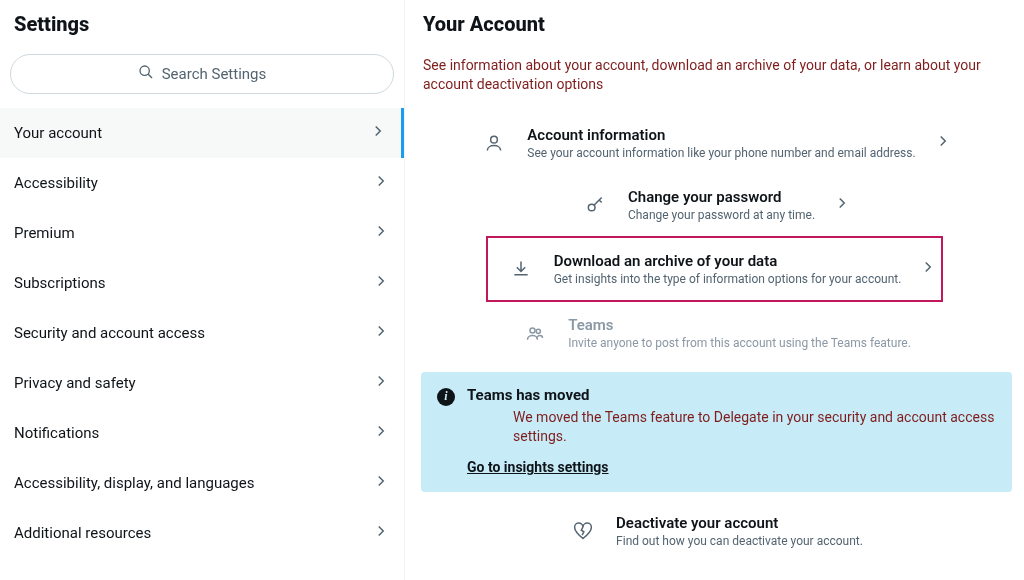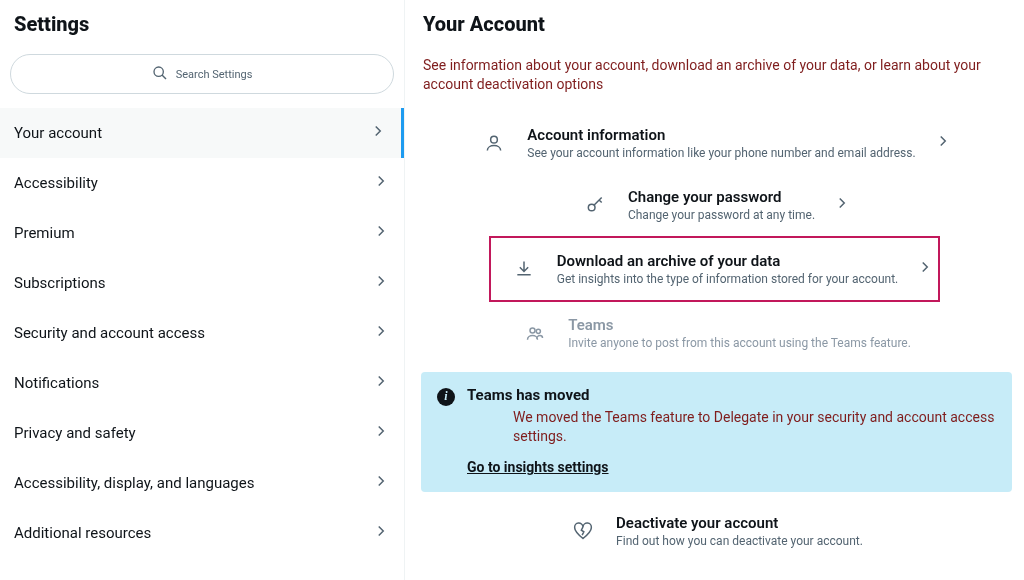--- a/index.html
+++ b/index.html
@@ -33,21 +33,21 @@
   }
   .search {
     border: 1px solid #cfd9de;
     border-radius: 9999px;
     height: 40px;
     display: flex;
     align-items: center;
     justify-content: center;
     gap: 8px;
     color: #536471;
-    font-size: 11px;
+    font-size: 15px;
   }
   .search svg { width: 16px; height: 16px; fill: #536471; }
   .nav-list { display: flex; flex-direction: column; }
   .nav-item {
     display: flex;
     align-items: center;
     justify-content: space-between;
     padding: 0 14px;
     height: 50px;
     font-size: 15px;
@@ -165,27 +165,27 @@
               <polyline points="9 6 15 12 9 18"></polyline>
             </svg></span>
       </div>
       <div class="nav-item">
         <span>Security and account access</span>
         <span class="chev"><svg viewBox="0 0 24 24">
               <polyline points="9 6 15 12 9 18"></polyline>
             </svg></span>
       </div>
       <div class="nav-item">
+        <span>Privacy and safety</span>
+        <span class="chev"><svg viewBox="0 0 24 24">
+              <polyline points="9 6 15 12 9 18"></polyline>
+            </svg></span>
+      </div>
+      <div class="nav-item">
         <span>Notifications</span>
-        <span class="chev"><svg viewBox="0 0 24 24">
-              <polyline points="9 6 15 12 9 18"></polyline>
-            </svg></span>
-      </div>
-      <div class="nav-item">
-        <span>Privacy and safety</span>
         <span class="chev"><svg viewBox="0 0 24 24">
               <polyline points="9 6 15 12 9 18"></polyline>
             </svg></span>
       </div>
       <div class="nav-item">
         <span>Accessibility, display, and languages</span>
         <span class="chev"><svg viewBox="0 0 24 24">
               <polyline points="9 6 15 12 9 18"></polyline>
             </svg></span>
       </div>
@@ -237,21 +237,21 @@
       </div>
 
       <div class="opt highlight">
         <span class="icon-slot">
           <svg viewBox="0 0 24 24">
               <path d="M12 3 L12 14 M7 10 L12 15 L17 10 M4 19 L20 19"></path>
             </svg>
         </span>
         <span class="txt">
           <div class="title">Download an archive of your data</div>
-          <div class="desc">Get insights into the type of information stored for your account.</div>
+          <div class="desc">Get insights into the type of information options for your account.</div>
         </span>
         <span class="arrow"><svg viewBox="0 0 24 24">
               <polyline points="9 6 15 12 9 18"></polyline>
             </svg></span>
       </div>
 
       <div class="opt disabled">
         <span class="icon-slot">
           <svg viewBox="0 0 24 24">
               <circle cx="9" cy="9" r="3"></circle>

